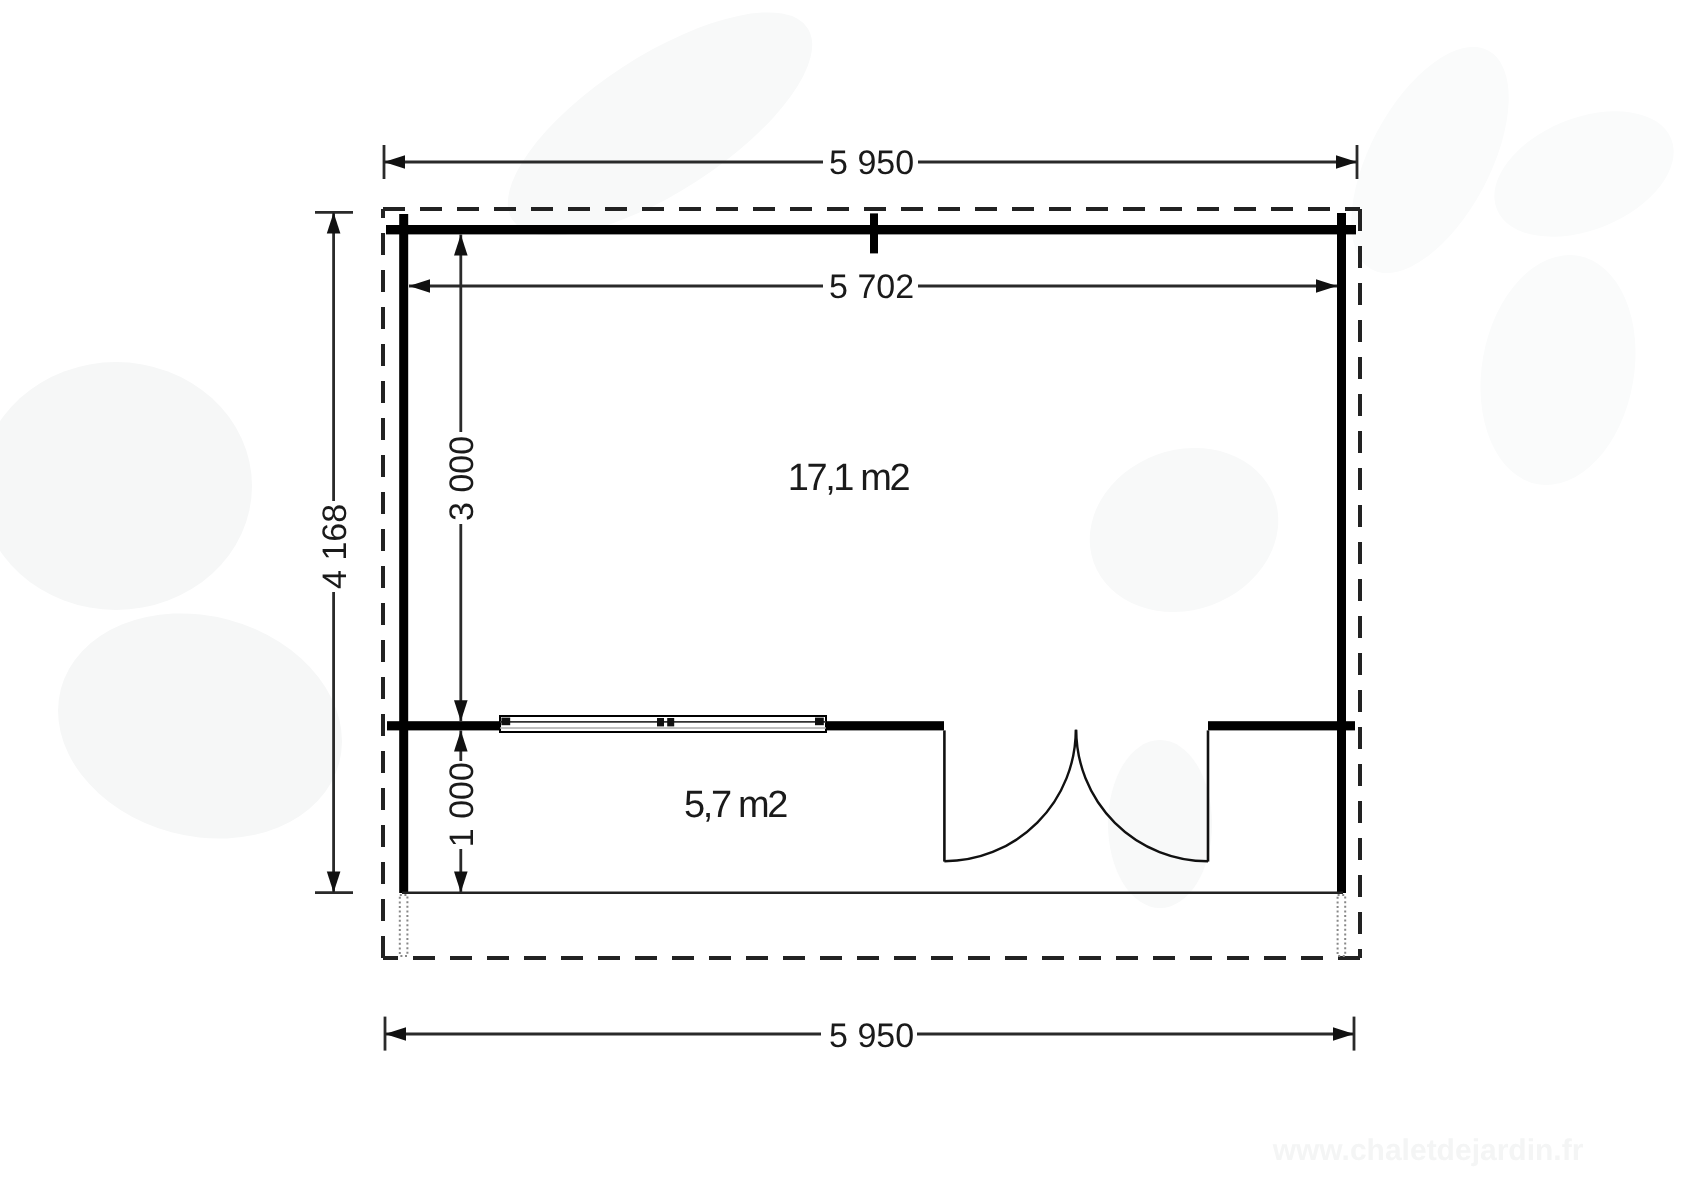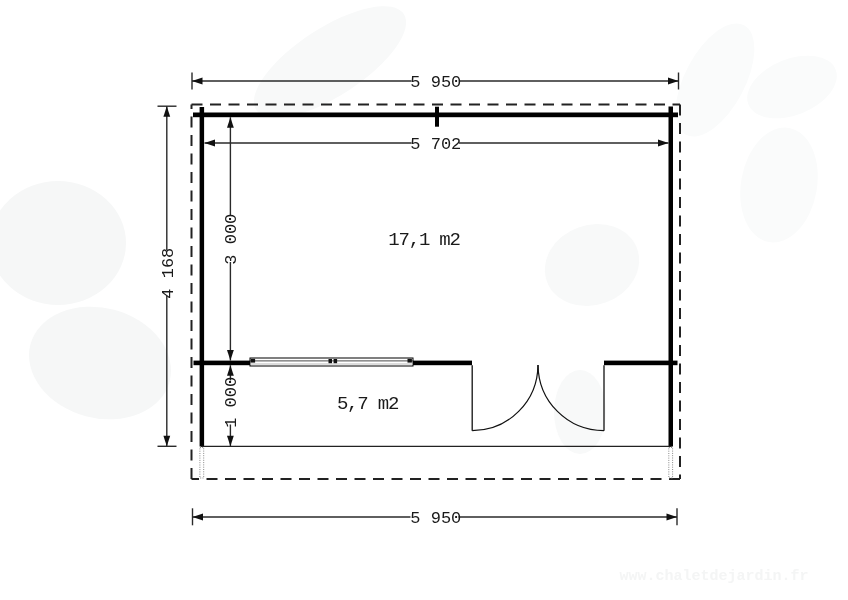--- a/index.html
+++ b/index.html
@@ -1,17 +1,17 @@
 <!DOCTYPE html>
 <html><head>
 <meta charset="utf-8">
 <style>
   html,body{margin:0;padding:0;background:#ffffff;}
   .page{position:relative;width:848px;height:600px;overflow:hidden;background:#fff;
-        font-family:Liberation Mono, monospace;}
+        font-family:Liberation Sans, sans-serif;}
   svg{position:absolute;left:0;top:0;}
 </style>
 </head>
 <body>
 <div class="page">
 <svg width="848" height="600" viewBox="0 0 848 600">
 
   <rect x="0" y="0" width="848" height="600" fill="#ffffff"></rect>
 
   <g>

